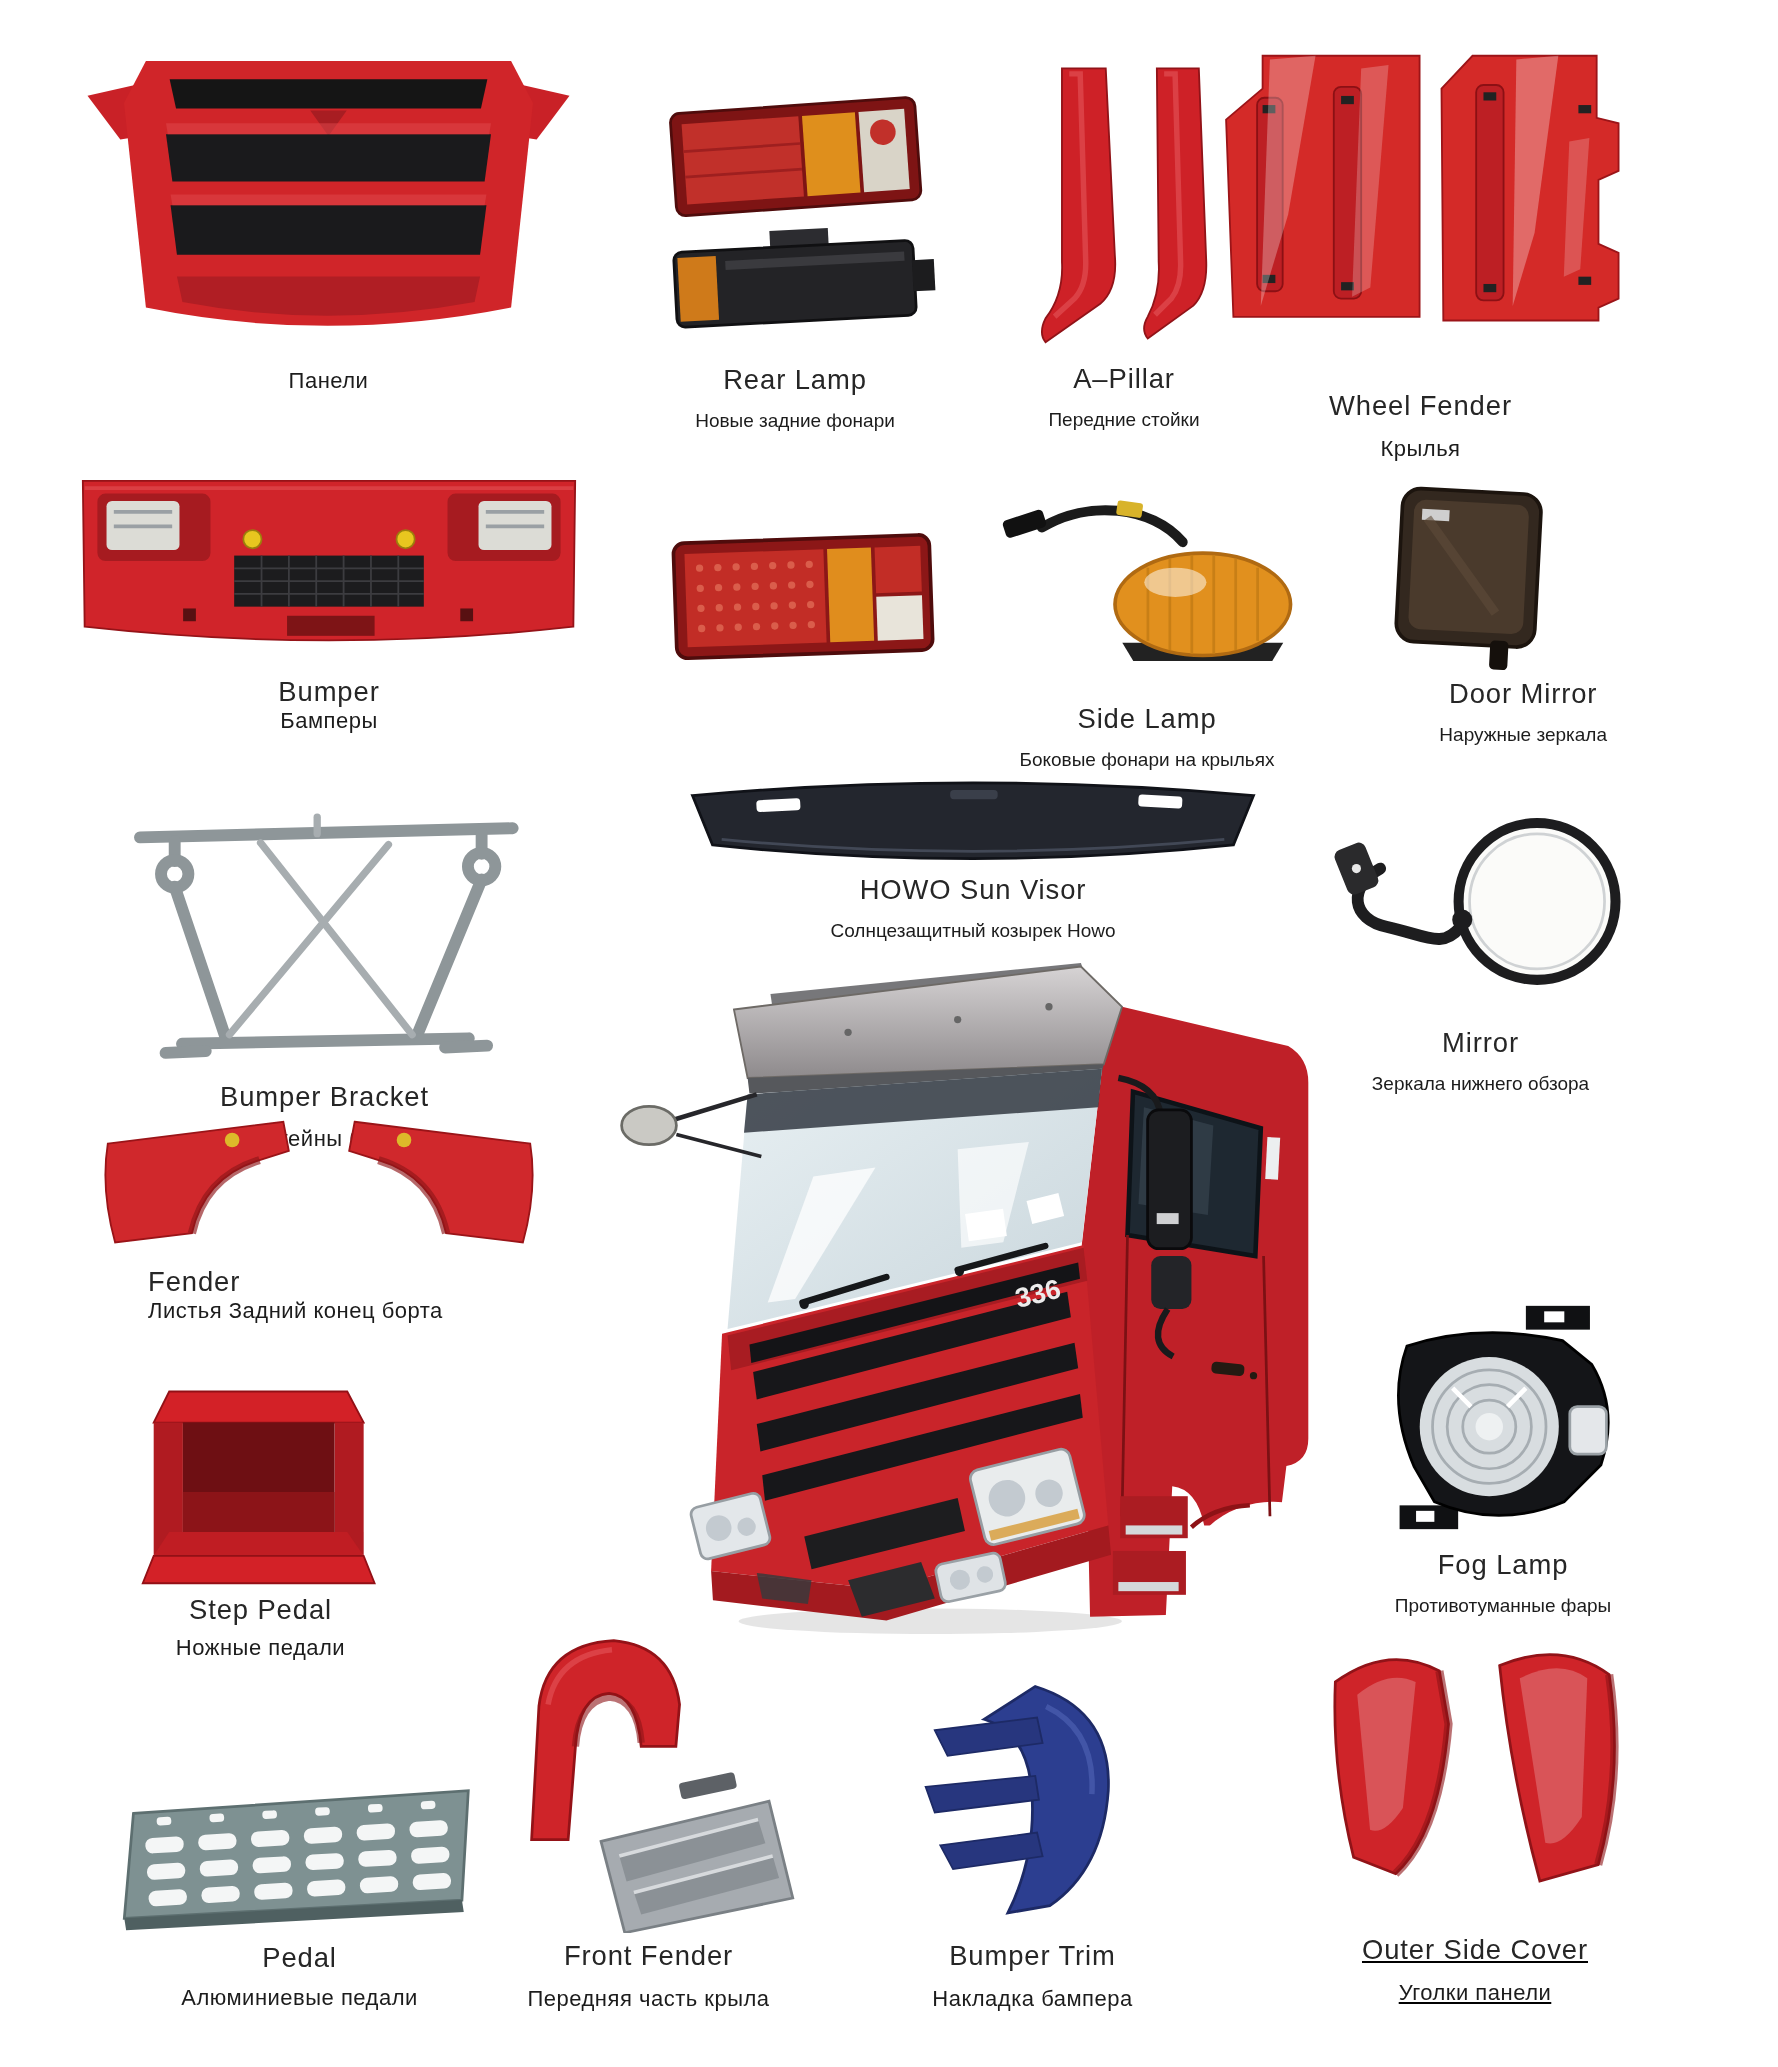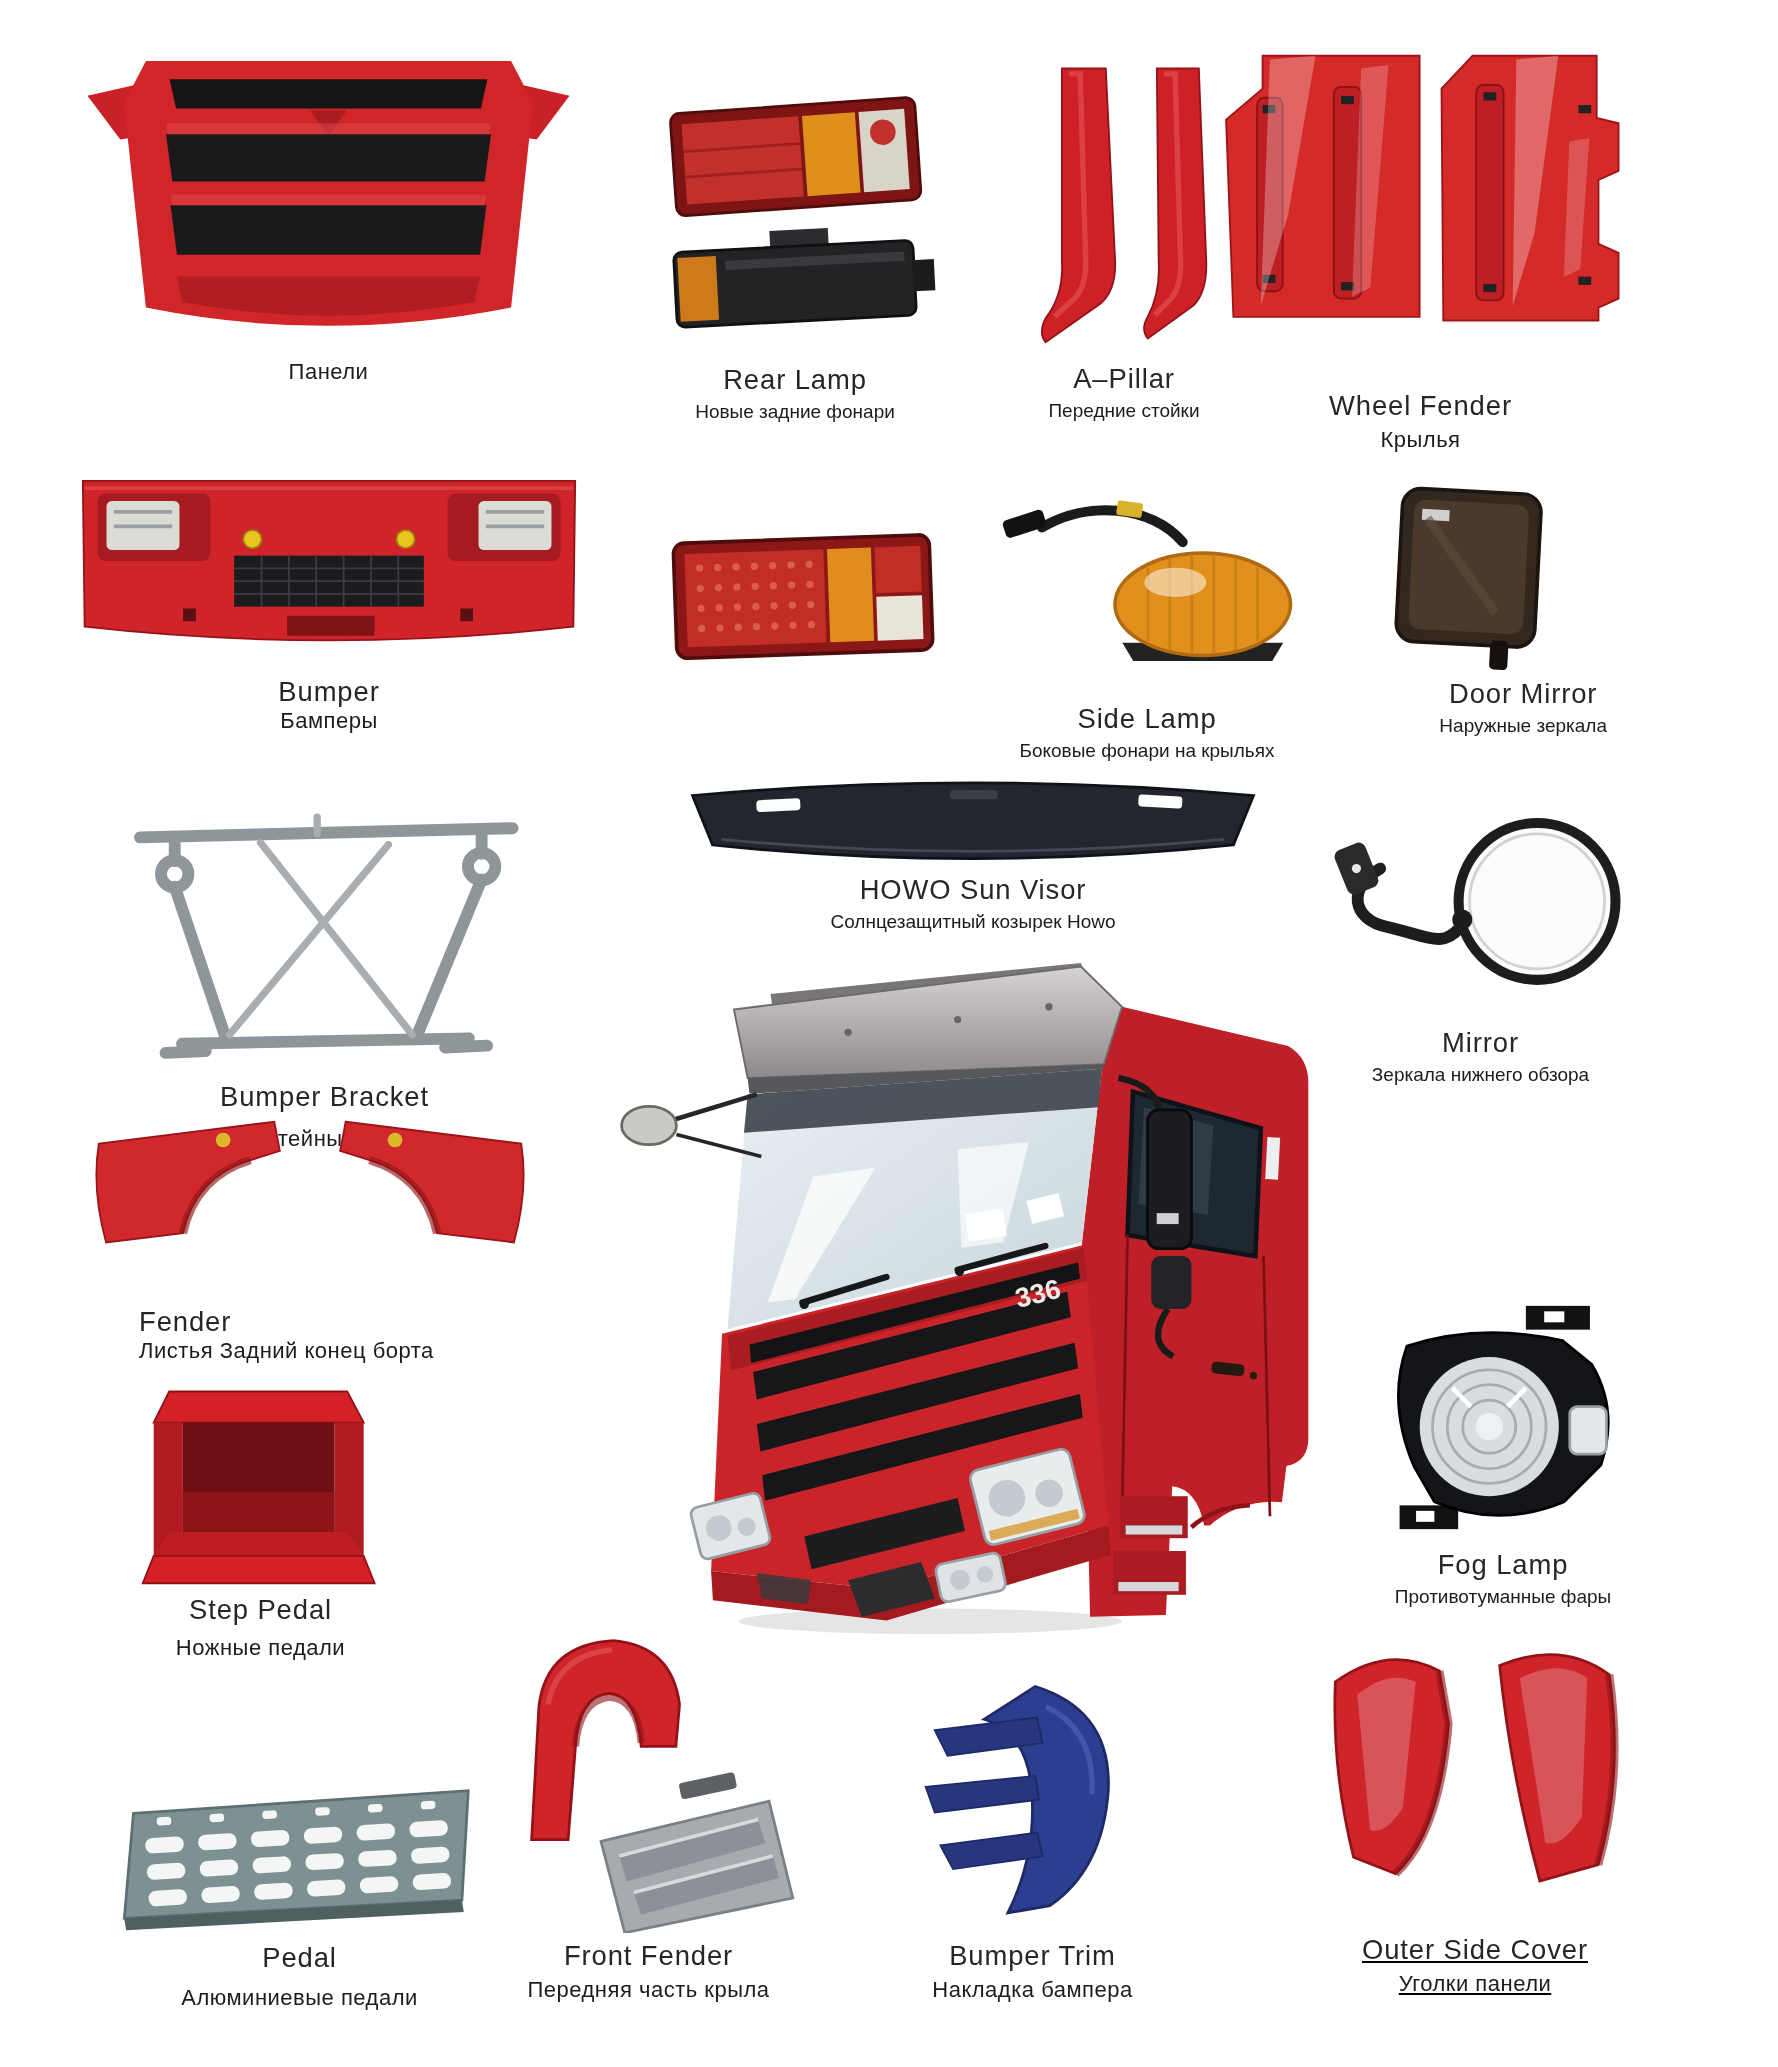--- a/index.html
+++ b/index.html
@@ -8,21 +8,21 @@
     background:#ffffff;
     font-family:"Liberation Sans", sans-serif;
     position:relative;
     overflow:hidden;
   }
   .part{position:absolute;margin:0;display:flex;flex-direction:column;}
   .part .art{width:100%;}
   .part .art svg{width:100%;height:100%;display:block;}
   .part figcaption{margin-top:7.3px;text-align:center;}
   .part figcaption .en{font-size:27.4px;color:#262626;letter-spacing:0.9px;}
-  .part figcaption .ru{font-size:22px;color:#1c1c1c;margin-top:5px;letter-spacing:0.5px;}
+  .part figcaption .ru{font-size:22px;color:#1c1c1c;margin-top:14px;letter-spacing:0.5px;}
   .part.small-ru figcaption .ru{font-size:19px;letter-spacing:0;}
   .part.align-left figcaption{text-align:left;padding-left:53px;}
 </style>
 </head>
 <body>
 
 <figure class="part" style="left:82px;top:50px;width:493px;">
   <div class="art" style="height:297px">
     <svg viewBox="0 0 540 325">
       <path d="M6,50 L138,20 L152,80 L42,98 Z" fill="#c92127"></path>
@@ -291,21 +291,21 @@
       <circle cx="44" cy="96" r="5" fill="#e8e8e8"></circle>
       <circle cx="160" cy="152" r="11" fill="#1d1d1f"></circle>
     </svg>
   </div>
   <figcaption>
     <div class="en">Mirror</div>
     <div class="ru">Зеркала нижнего обзора</div>
   </figcaption>
 </figure>
 
-<figure class="part align-left" style="left:86px;top:1096px;width:448px;gap:40px;">
+<figure class="part align-left" style="left:95px;top:1096px;width:448px;">
   <div class="art" style="height:163px">
     <svg viewBox="0 0 490 178">
       <path d="M14,52 L206,28 L212,60 L180,70 Q120,88 106,150 L22,160 Q6,102 14,52 Z" fill="#d0282c" stroke="#9a1418" stroke-width="2"></path>
       <path d="M180,70 Q120,88 106,150" fill="none" stroke="#8f1518" stroke-width="9" opacity="0.65"></path>
       <circle cx="150" cy="48" r="8" fill="#ddb92a"></circle>
       <path d="M284,28 L476,52 Q484,102 468,160 L384,150 Q370,88 310,70 L278,60 Z" fill="#d0282c" stroke="#9a1418" stroke-width="2"></path>
       <path d="M310,70 Q370,88 384,150" fill="none" stroke="#8f1518" stroke-width="9" opacity="0.65"></path>
       <circle cx="338" cy="48" r="8" fill="#ddb92a"></circle>
     </svg>
   </div>

